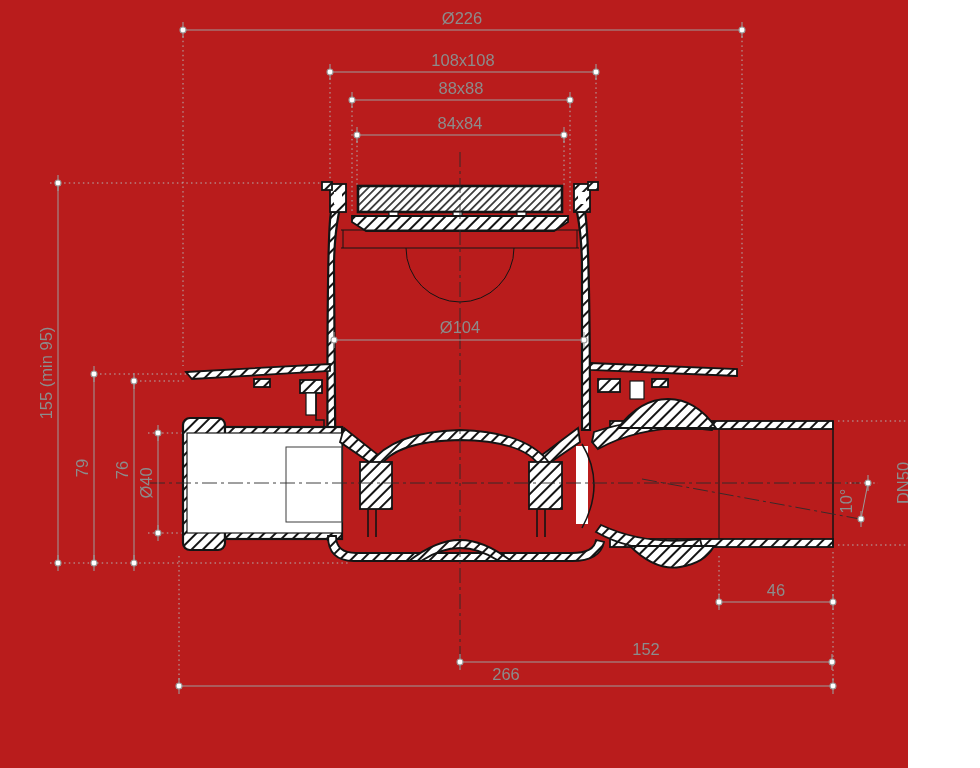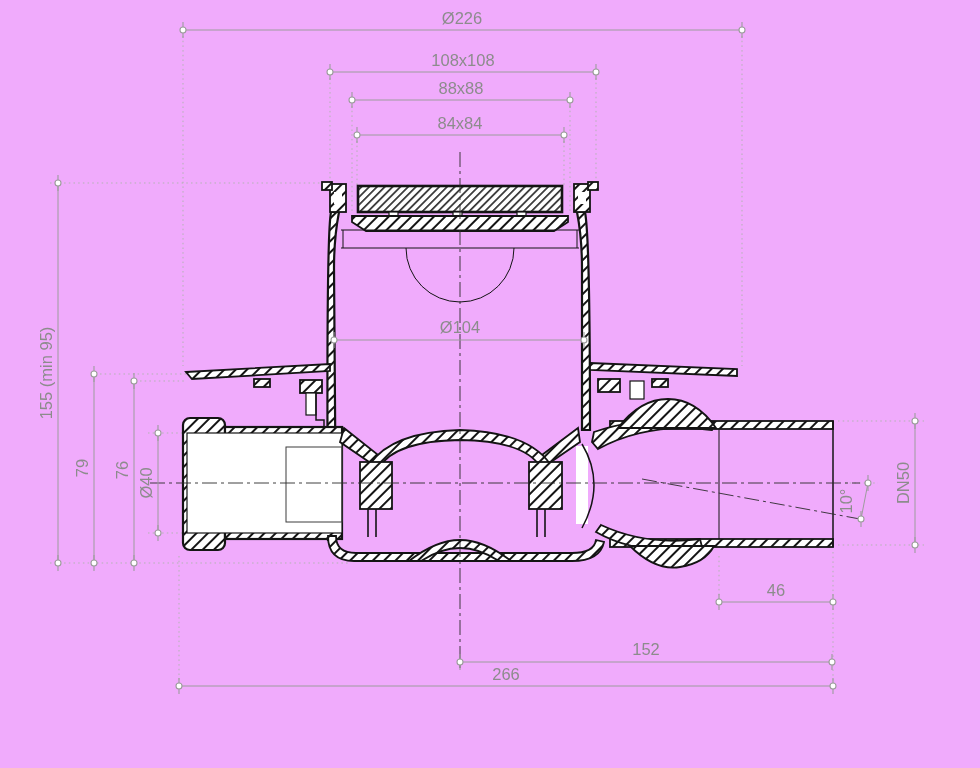--- a/index.html
+++ b/index.html
@@ -3,23 +3,23 @@
 <meta charset="utf-8">
 <style>
   html, body {
     margin: 0;
     padding: 0;
     background: #ffffff;
     font-family: "Liberation Sans", sans-serif;
   }
   .stage {
     position: relative;
-    width: 980px;
+    width: 908px;
     height: 768px;
-    background: #f0abfc;
+    background: #b91c1c;
     overflow: hidden;
   }
   svg { display: block; }
 
   
   .wall   { fill: url(#hatchWall);  stroke: #141414; stroke-width: 1.8; }
   .wallB  { fill: url(#hatchWall);  stroke: #141414; stroke-width: 2.2; }
   .grate  { fill: url(#hatchDense); stroke: #141414; stroke-width: 2.6; }
   .thin   { fill: none; stroke: #141414; stroke-width: 1; }
   .thin2  { fill: none; stroke: #141414; stroke-width: 1.5; }

